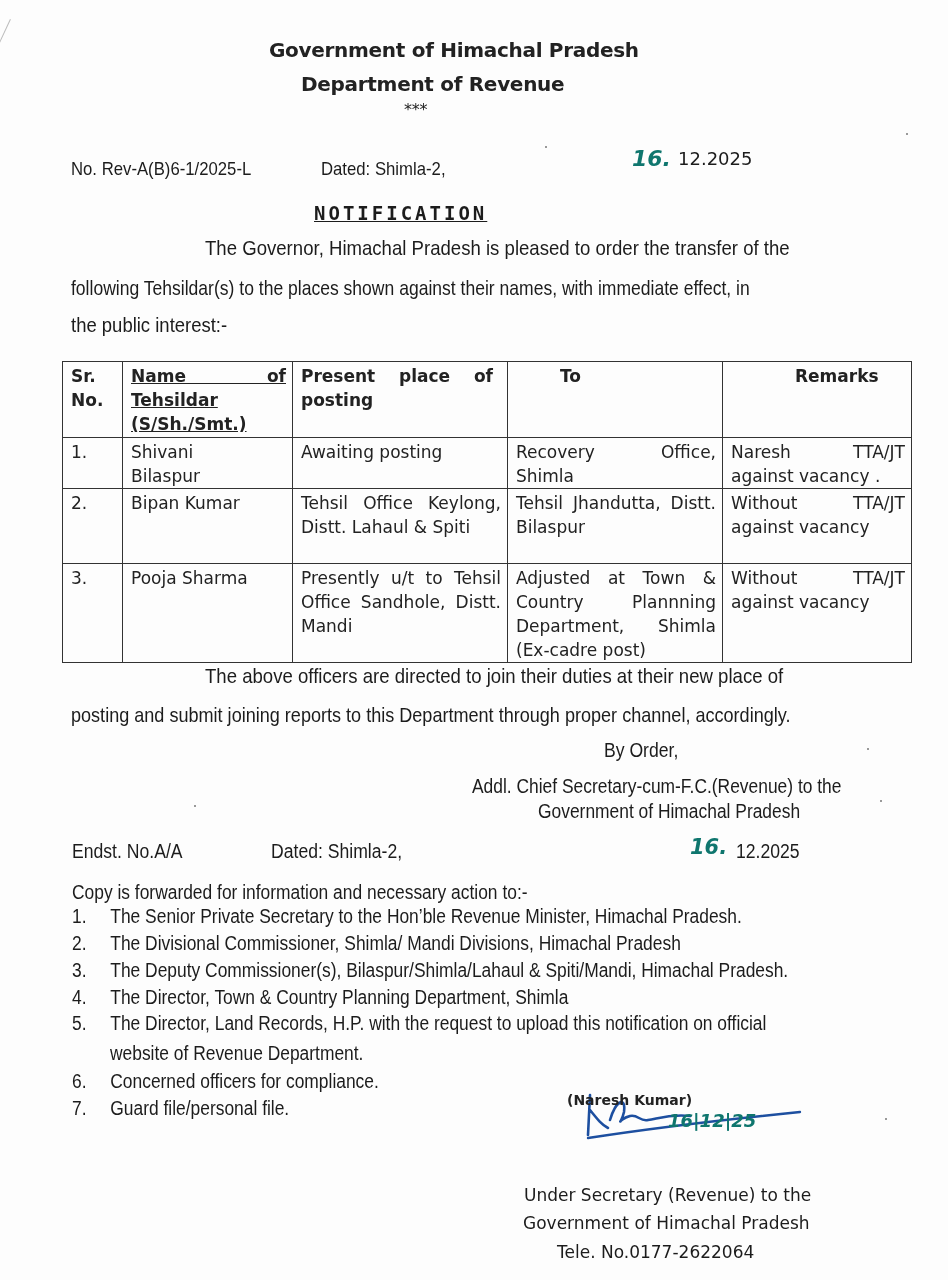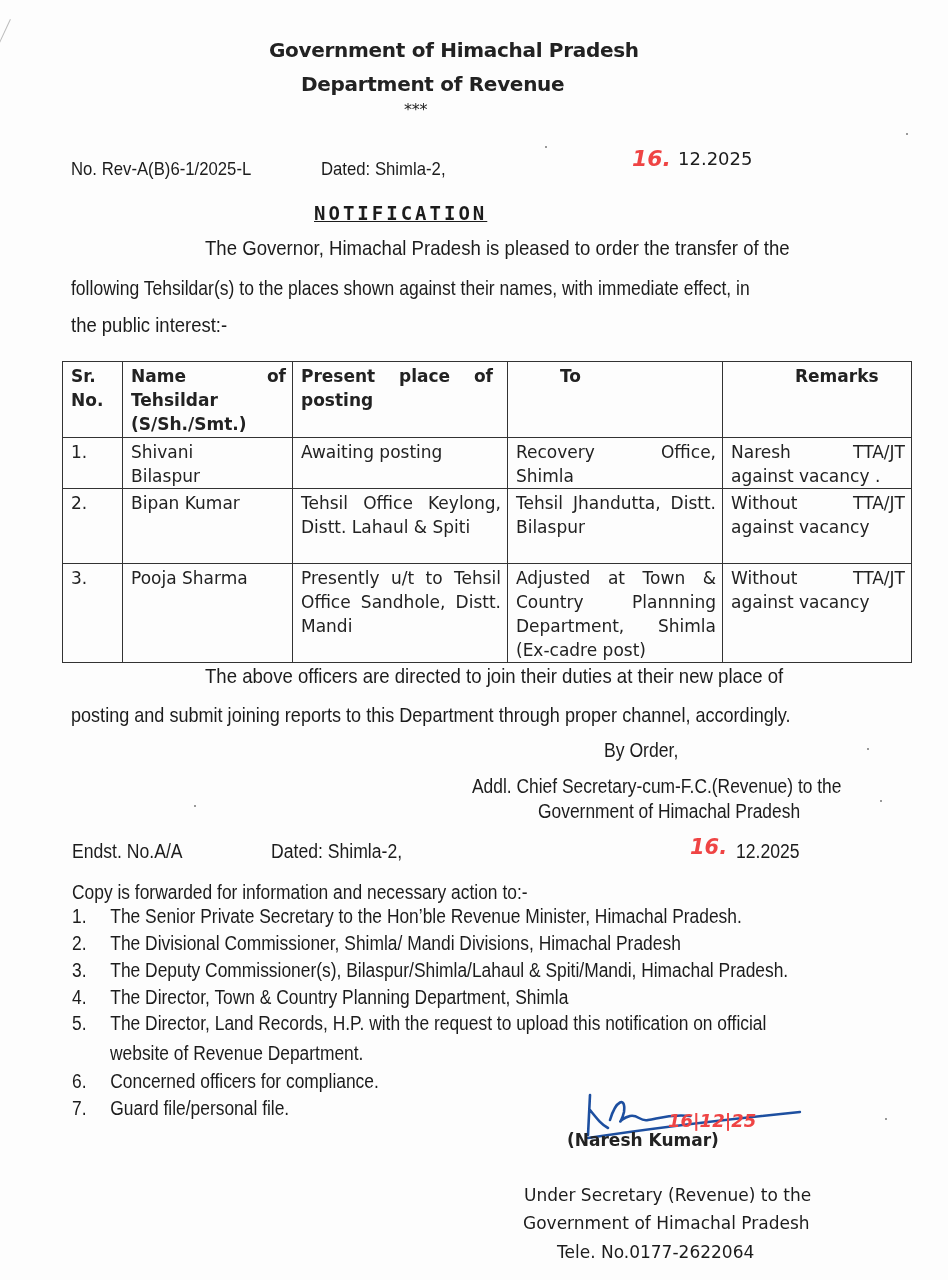--- a/index.html
+++ b/index.html
@@ -2,21 +2,21 @@
 <html><head>
 <meta charset="utf-8">
 <style>
   html, body { margin:0; padding:0; }
   body { width:948px; height:1280px; background:#fdfdfd; position:relative; overflow:hidden;
          font-family:"Liberation Sans", sans-serif; color:#1c1c1c; }
   .abs { position:absolute; }
   .hdr { font-family:"DejaVu Sans", sans-serif; font-weight:bold; font-size:19px; color:#222; letter-spacing:-0.3px; }
   .txt { font-family:"Liberation Sans", sans-serif; font-size:19px; }
   .narrow { transform-origin:left top; transform:scaleX(0.88); white-space:nowrap; }
-  .hand { font-family:"DejaVu Sans", sans-serif; font-weight:bold; color:#ef4444; font-style:italic; font-size:22px; }
+  .hand { font-family:"DejaVu Sans", sans-serif; font-weight:bold; color:#0f766e; font-style:italic; font-size:22px; }
   .notif { font-family:"DejaVu Sans Mono", monospace; font-weight:bold; font-size:19px; letter-spacing:3px; text-decoration:underline; }
   table.t { position:absolute; left:62px; top:361px; border-collapse:collapse; width:849px;
             font-family:"DejaVu Sans", sans-serif; font-size:17px; color:#222; table-layout:fixed; }
   table.t td, table.t th { border:1.4px solid #333; vertical-align:top; padding:2px 6px 0 8px; line-height:24px; text-align:justify; text-align-last:left; }
   table.t th { font-weight:bold; text-align-last:left; }
   .just { text-align:justify; text-align-last:justify; }
   .pline { position:absolute; white-space:nowrap; }
   .dot { position:absolute; width:2px; height:2px; background:#777; border-radius:50%; }
 </style>
 </head>
@@ -44,21 +44,21 @@
     <col style="width:60px">
       <col style="width:170px">
       <col style="width:215px">
       <col style="width:215px">
       <col style="width:189px">
   </colgroup>
   <thead>
     <tr style="height:76px;">
       <th style="padding-right:20px;">Sr. No.</th>
       <th>
-          <span class="just" style="display:block;">Name of Tehsildar (S/Sh./Smt.)</span>
+          <span class="just" style="display:block;text-decoration:underline;">Name of Tehsildar (S/Sh./Smt.)</span>
         </th>
       <th style="text-align:justify;padding-right:14px;">Present place of posting</th>
       <th style="padding-left:52px;">To</th>
       <th style="padding-left:72px;">Remarks</th>
     </tr>
   </thead>
   <tbody>
     <tr style="height:49px;">
       <td>1.</td>
       <td style="padding-right:60px;">Shivani Bilaspur</td>
@@ -107,21 +107,21 @@
   <div class="pline txt narrow" style="left:72px;top:1070px;font-size:20px;transform:scaleX(0.87);"><span style="display:inline-block;width:44px;">6.</span><span>Concerned officers for compliance.</span></div>
   <div class="pline txt narrow" style="left:72px;top:1097px;font-size:20px;transform:scaleX(0.87);"><span style="display:inline-block;width:44px;">7.</span><span>Guard file/personal file.</span></div>
 </div>
 
 <svg class="abs" style="left:580px;top:1090px;" width="230" height="80" viewBox="0 0 230 80">
   <path d="M10 5 L8 45 M10 20 C18 30,22 35,28 38 M30 30 C36 10,46 6,44 22 C40 38,36 30,50 26 C58 24,60 32,68 30 C80 28,90 24,110 26" fill="none" stroke="#1d4fa0" stroke-width="2.6" stroke-linecap="round"></path>
   <path d="M8 48 C60 40,140 30,220 22" fill="none" stroke="#1d4fa0" stroke-width="2.4" stroke-linecap="round"></path>
 </svg>
 <div class="abs hand" style="left:668px;top:1110px;font-size:18px;font-weight:bold;">16|12|25</div>
 
-<div class="abs" style="left:567px;top:1130px;font-family:'DejaVu Sans',sans-serif;font-weight:bold;font-size:17px;color:#222;">(Naresh Kumar)</div>
+<div class="abs" style="left:567px;top:1092px;font-family:'DejaVu Sans',sans-serif;font-weight:bold;font-size:14px;color:#222;">(Naresh Kumar)</div>
 <div class="pline" style="left:524px;top:1185px;font-family:'DejaVu Sans',sans-serif;font-size:17px;">Under Secretary (Revenue) to the</div>
 <div class="pline" style="left:523px;top:1213px;font-family:'DejaVu Sans',sans-serif;font-size:17px;">Government of Himachal Pradesh</div>
 <div class="pline" style="left:557px;top:1242px;font-family:'DejaVu Sans',sans-serif;font-size:17px;">Tele. No.0177-2622064</div>
 
 <div class="dot" style="left:545px;top:146px;"></div>
 <div class="dot" style="left:906px;top:133px;"></div>
 <div class="dot" style="left:194px;top:805px;"></div>
 <div class="dot" style="left:880px;top:800px;"></div>
 <div class="dot" style="left:867px;top:748px;"></div>
 <div class="dot" style="left:885px;top:1118px;"></div>

